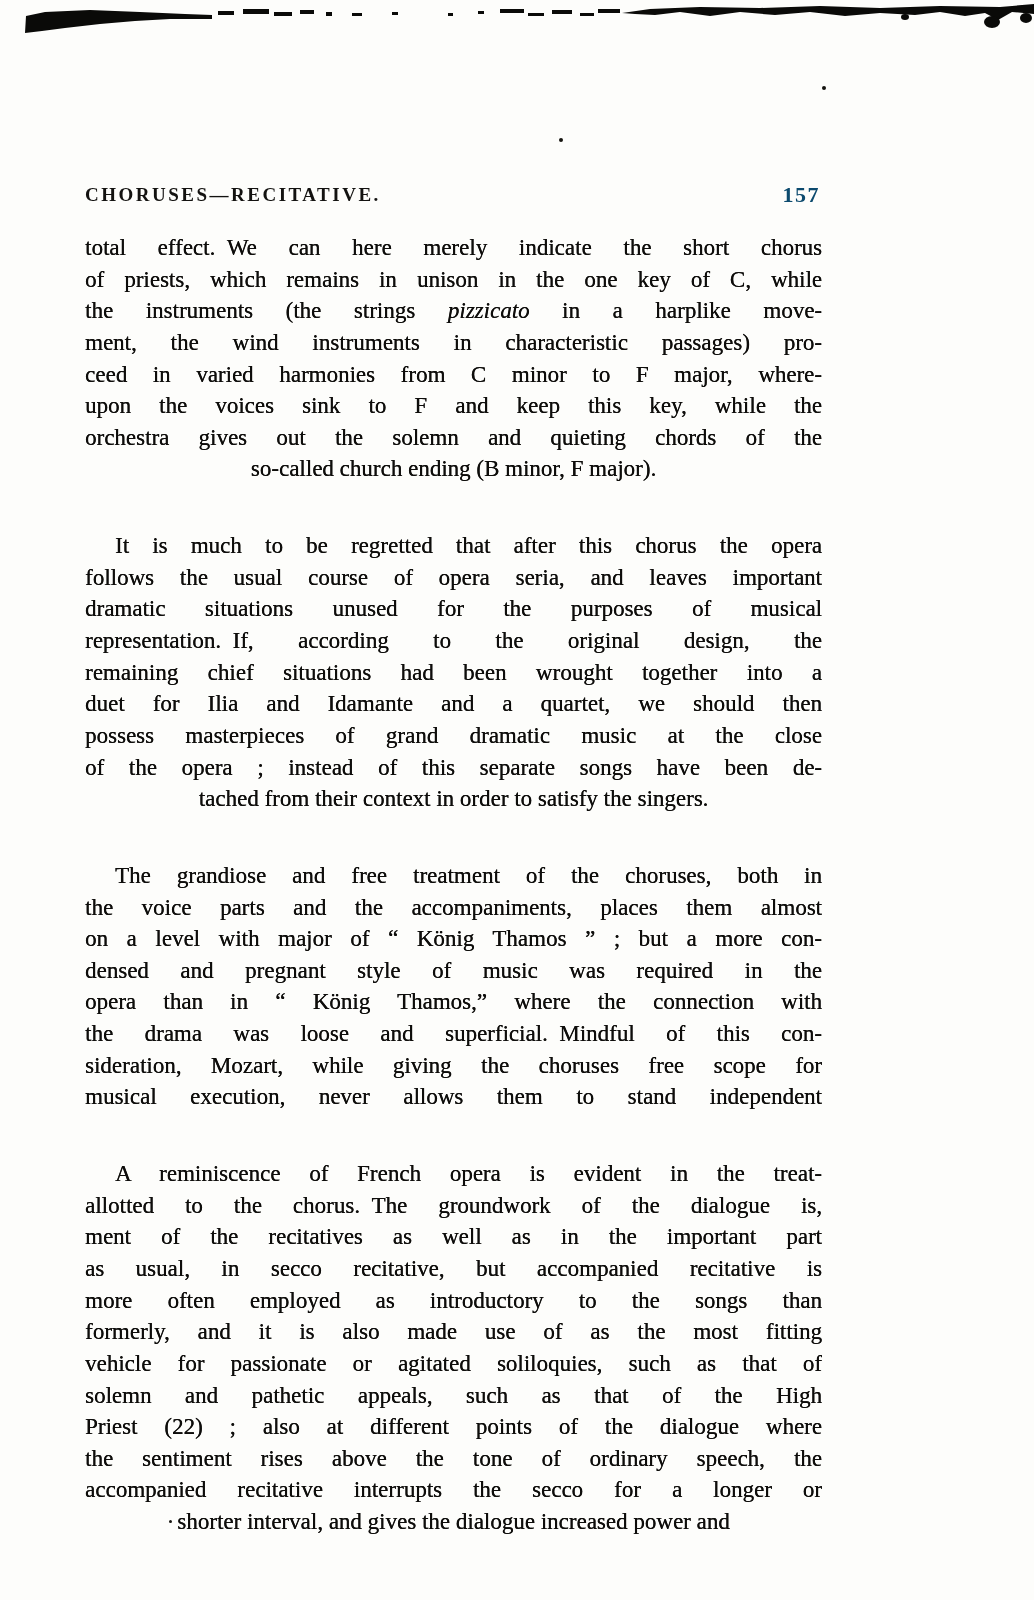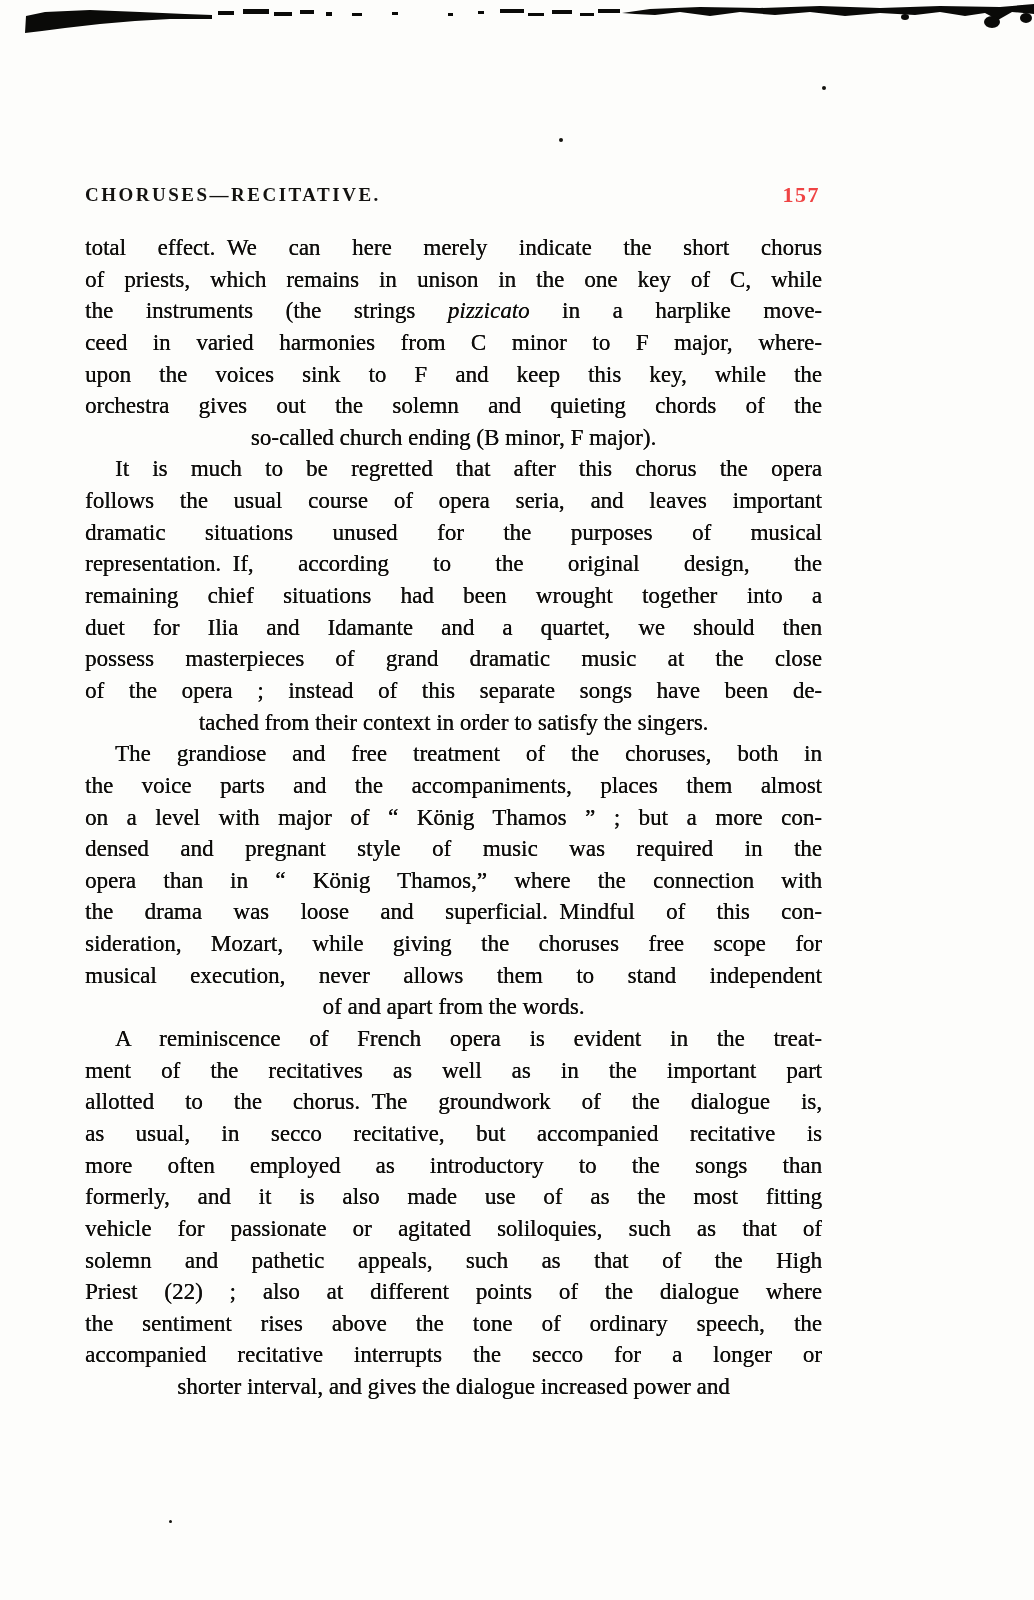--- a/index.html
+++ b/index.html
@@ -41,21 +41,21 @@
     color: #131210;
     white-space: nowrap;
   }
   .running-header .pagenum {
     position: absolute;
     right: 2px;
     top: -2px;
     font-size: 22px;
     letter-spacing: 1.5px;
     font-weight: bold;
-    color: #ef4444;
+    color: #0c4a6e;
   }
   
   .text-block {
     position: absolute;
     top: 232px;
     left: 85px;
     width: 737px;
     font-size: 23px;
     text-shadow: 0.25px 0 0 currentColor;
   }
@@ -73,20 +73,21 @@
     height: 0;
   }
   .line.endline {
     text-align: center;
   }
   .line.endline::after {
     content: none;
   }
   .line.indent {
     padding-left: 30px;
+    margin-top: 45px;
   }
   .italic {
     font-style: italic;
     margin-top: 8px;
   }
   
   .speck {
     position: absolute;
     background: #15140f;
     border-radius: 50%;
@@ -130,20 +131,21 @@
   <div class="running-header">
     <span class="title">CHORUSES—RECITATIVE.</span>
     <span class="pagenum">157</span>
   </div>
 
   <div class="text-block">
       <div class="paragraph">
         <div class="line">total effect. We can here merely indicate the short chorus</div>
         <div class="line">of priests, which remains in unison in the one key of C, while</div>
         <div class="line"><span>the instruments (the strings </span><span class="italic">pizzicato</span><span> in a harplike move-</span></div>
+        <div class="line">ment, the wind instruments in characteristic passages) pro-</div>
         <div class="line">ceed in varied harmonies from C minor to F major, where-</div>
         <div class="line">upon the voices sink to F and keep this key, while the</div>
         <div class="line">orchestra gives out the solemn and quieting chords of the</div>
         <div class="line endline">so-called church ending (B minor, F major).</div>
       </div>
       <div class="paragraph">
         <div class="line indent">It is much to be regretted that after this chorus the opera</div>
         <div class="line">follows the usual course of opera seria, and leaves important</div>
         <div class="line">dramatic situations unused for the purposes of musical</div>
         <div class="line">representation. If, according to the original design, the</div>
@@ -155,26 +157,25 @@
       </div>
       <div class="paragraph">
         <div class="line indent">The grandiose and free treatment of the choruses, both in</div>
         <div class="line">the voice parts and the accompaniments, places them almost</div>
         <div class="line">on a level with major of “ König Thamos ” ; but a more con-</div>
         <div class="line">densed and pregnant style of music was required in the</div>
         <div class="line">opera than in “ König Thamos,” where the connection with</div>
         <div class="line">the drama was loose and superficial. Mindful of this con-</div>
         <div class="line">sideration, Mozart, while giving the choruses free scope for</div>
         <div class="line">musical execution, never allows them to stand independent</div>
-        <div class="line endline">of and apart from the words.</div>
       </div>
       <div class="paragraph">
         <div class="line indent">A reminiscence of French opera is evident in the treat-</div>
+        <div class="line">allotted to the chorus. The groundwork of the dialogue is,</div>
         <div class="line">ment of the recitatives as well as in the important part</div>
-        <div class="line">allotted to the chorus. The groundwork of the dialogue is,</div>
         <div class="line">as usual, in secco recitative, but accompanied recitative is</div>
         <div class="line">more often employed as introductory to the songs than</div>
         <div class="line">formerly, and it is also made use of as the most fitting</div>
         <div class="line">vehicle for passionate or agitated soliloquies, such as that of</div>
         <div class="line">solemn and pathetic appeals, such as that of the High</div>
         <div class="line">Priest (22) ; also at different points of the dialogue where</div>
         <div class="line">the sentiment rises above the tone of ordinary speech, the</div>
         <div class="line">accompanied recitative interrupts the secco for a longer or</div>
         <div class="line endline">shorter interval, and gives the dialogue increased power and</div>
       </div>

